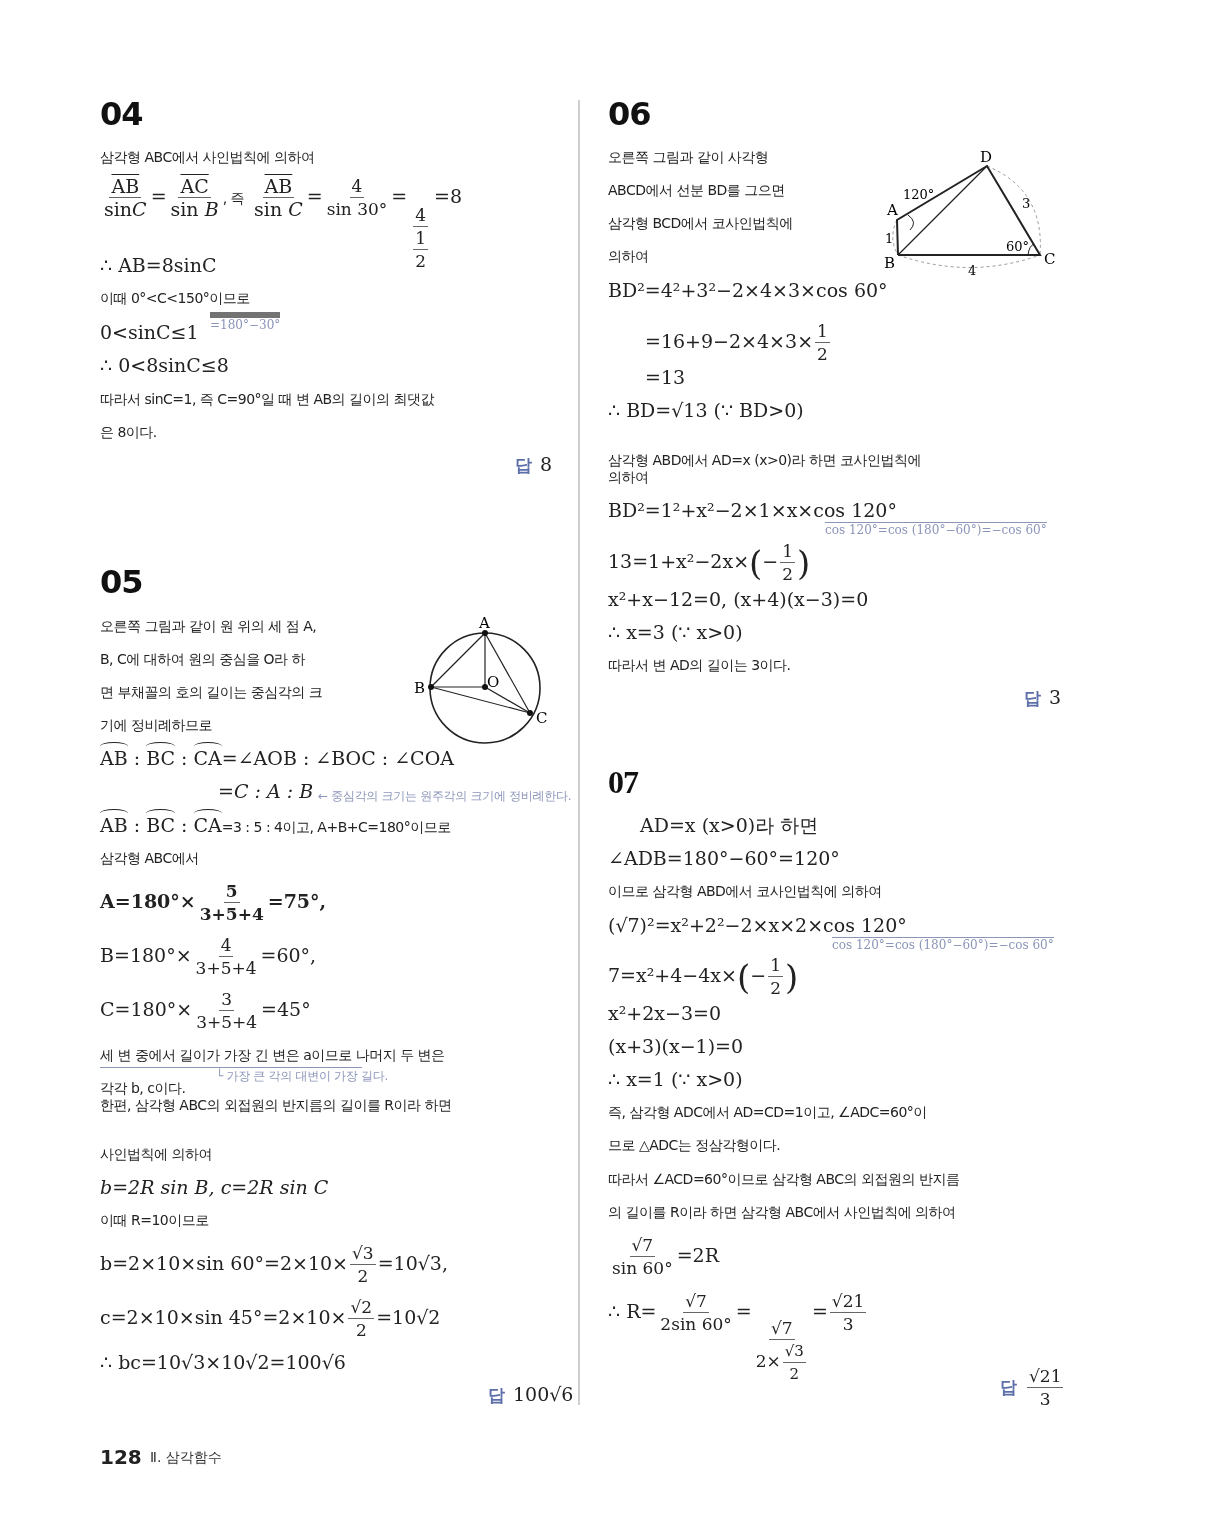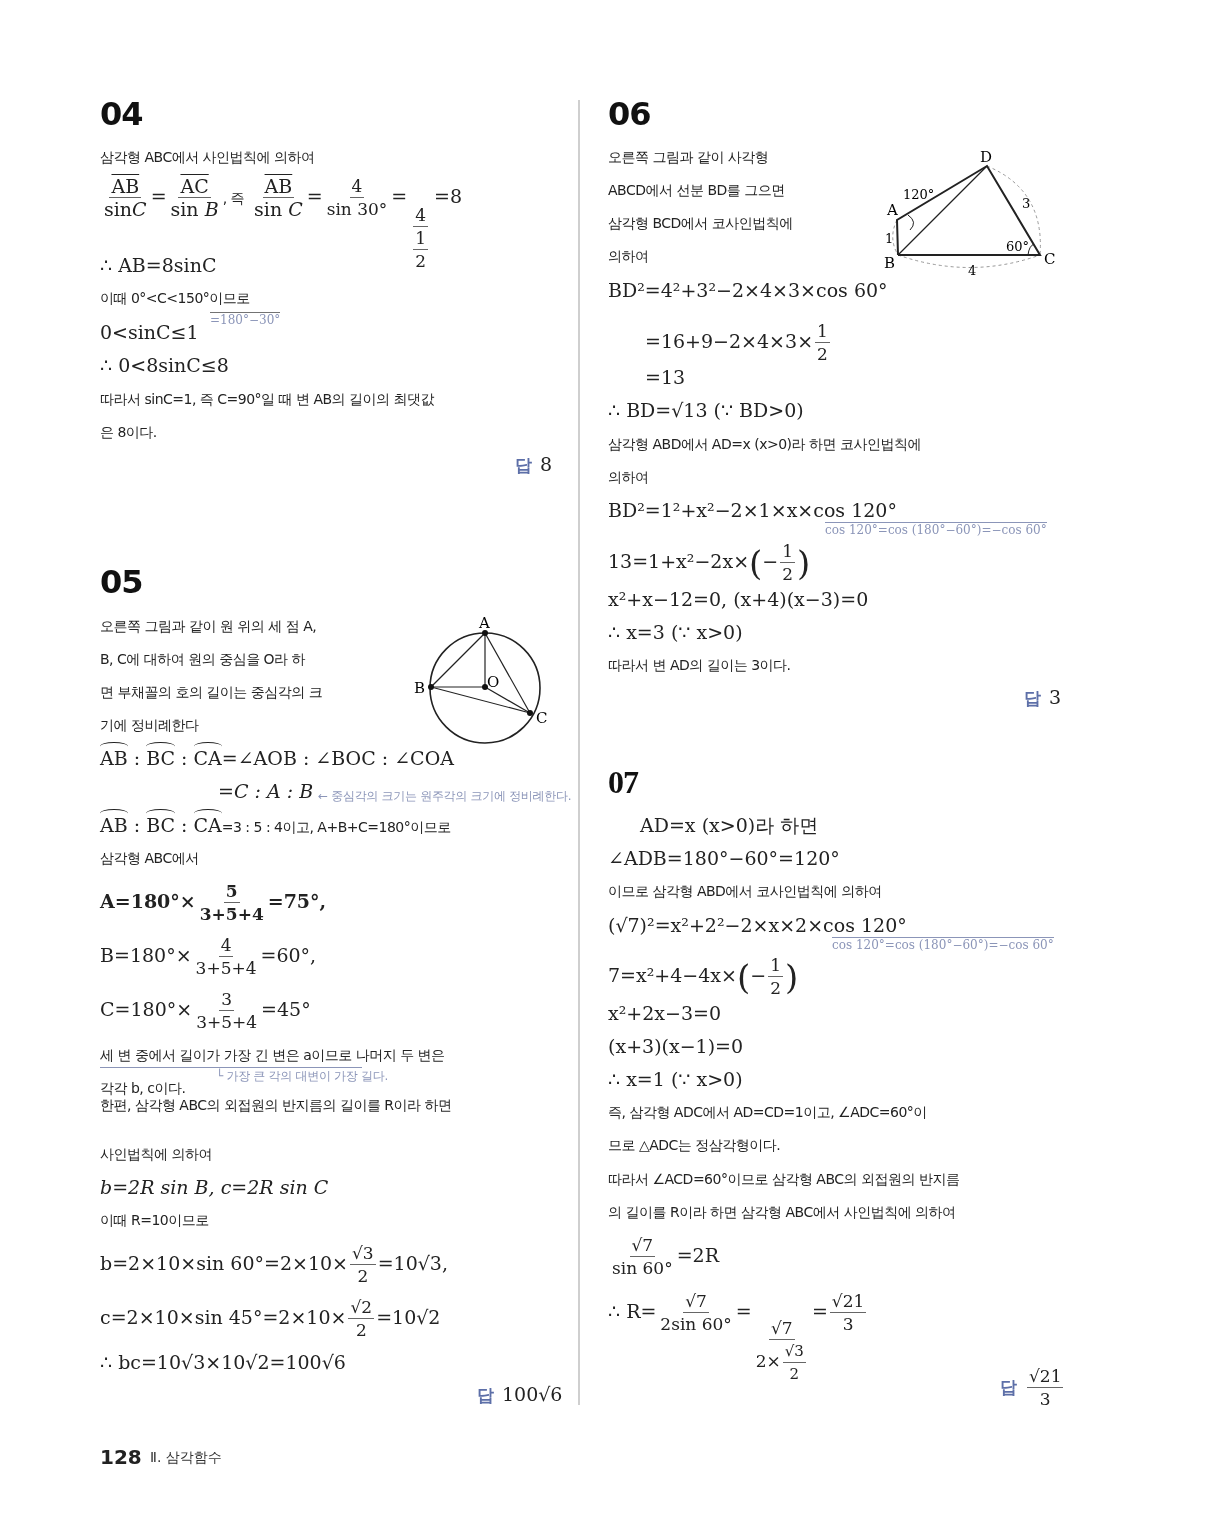--- a/index.html
+++ b/index.html
@@ -47,32 +47,32 @@
     </span>=<span class="frac" style="font-size:17px;vertical-align:-18px">
       <span>4</span>
       <span><span class="frac">
           <span>1</span>
           <span>2</span>
         </span></span>
     </span><span>=8</span>
 </div>
 <div class="ln" style="left:100px;top:253px;">∴  AB=8sinC</div>
 <div class="ln kr" style="left:100px;top:286px;">이때 0°&lt;C&lt;150°이므로</div>
-<div class="ln note" style="left:210px;top:312px;line-height:14px;border-top:1px solid #737373;">=180°−30°</div>
+<div class="ln note" style="left:210px;top:312px;line-height:14px;border-top:6px solid #737373;">=180°−30°</div>
 <div class="ln" style="left:100px;top:320px;">0&lt;sinC≤1</div>
 <div class="ln" style="left:100px;top:353px;">∴  0&lt;8sinC≤8</div>
 <div class="ln kr" style="left:100px;top:387px;">따라서 sinC=1, 즉 C=90°일 때 변 AB의 길이의 최댓값</div>
 <div class="ln kr" style="left:100px;top:420px;">은 8이다.</div>
 <div class="ans" style="left:515px;top:453px;"><span class="dap">답</span><span>8</span></div>
 
 <div class="num" style="left:100px;top:563px;">05</div>
 <div class="ln kr" style="left:100px;top:614px;">오른쪽 그림과 같이 원 위의 세 점  A,</div>
 <div class="ln kr" style="left:100px;top:647px;">B,  C에 대하여 원의 중심을  O라 하</div>
 <div class="ln kr" style="left:100px;top:680px;">면 부채꼴의 호의 길이는 중심각의 크</div>
-<div class="ln kr" style="left:100px;top:713px;">기에 정비례한다</div>
+<div class="ln kr" style="left:100px;top:713px;">기에 정비례하므로</div>
 
 <svg style="left:405px;top:610px;" width="160" height="140" viewBox="405 610 160 140">
   <circle cx="485" cy="688" r="55" fill="none" stroke="#222" stroke-width="1.6"></circle>
   <line x1="485" y1="633" x2="431" y2="687" stroke="#222" stroke-width="1.2"></line>
   <line x1="485" y1="633" x2="485" y2="687" stroke="#222" stroke-width="1.2"></line>
   <line x1="485" y1="633" x2="530" y2="713" stroke="#222" stroke-width="1.2"></line>
   <line x1="431" y1="687" x2="485" y2="687" stroke="#222" stroke-width="1.2"></line>
   <line x1="431" y1="687" x2="530" y2="713" stroke="#222" stroke-width="1.2"></line>
   <line x1="485" y1="687" x2="530" y2="713" stroke="#222" stroke-width="1.2"></line>
   <circle cx="485" cy="633" r="3" fill="#111"></circle>
@@ -128,21 +128,21 @@
       <span>2</span>
     </span><span>=10√3,</span>
 </div>
 <div class="ln" style="left:100px;top:1296px;">
   <span>c=2×10×sin 45°=2×10×</span><span class="frac" style="font-size:17px">
       <span>√2</span>
       <span>2</span>
     </span><span>=10√2</span>
 </div>
 <div class="ln" style="left:100px;top:1350px;">∴  bc=10√3×10√2=100√6</div>
-<div class="ans" style="left:477px;top:1383px;"><span class="dap">답</span><span>100√6</span></div>
+<div class="ans" style="left:488px;top:1383px;"><span class="dap">답</span><span>100√6</span></div>
 
 <div class="divider"></div>
 
 <div class="num" style="left:608px;top:95px;">06</div>
 <div class="ln kr" style="left:608px;top:145px;">오른쪽 그림과 같이 사각형</div>
 <div class="ln kr" style="left:608px;top:178px;">ABCD에서 선분  BD를 그으면</div>
 <div class="ln kr" style="left:608px;top:211px;">삼각형   BCD에서 코사인법칙에</div>
 <div class="ln kr" style="left:608px;top:244px;">의하여</div>
 
 <svg style="left:870px;top:140px;" width="200" height="140" viewBox="870 140 200 140">
@@ -166,21 +166,21 @@
 
 <div class="ln" style="left:608px;top:278px;">BD²=4²+3²−2×4×3×cos 60°</div>
 <div class="ln" style="left:645px;top:320px;">
   <span>=16+9−2×4×3×</span><span class="frac" style="font-size:17px">
       <span>1</span>
       <span>2</span>
     </span>
 </div>
 <div class="ln" style="left:645px;top:365px;">=13</div>
 <div class="ln" style="left:608px;top:398px;">∴  BD=√13 (∵  BD&gt;0)</div>
-<div class="ln kr" style="left:608px;top:432px;">삼각형  ABD에서  AD=x (x&gt;0)라 하면 코사인법칙에</div>
+<div class="ln kr" style="left:608px;top:448px;">삼각형  ABD에서  AD=x (x&gt;0)라 하면 코사인법칙에</div>
 <div class="ln kr" style="left:608px;top:465px;">의하여</div>
 <div class="ln" style="left:608px;top:498px;">BD²=1²+x²−2×1×x×cos 120°</div>
 <div class="ln note" style="left:825px;top:522px;line-height:14px;border-top:1px solid #8b95b8;">cos 120°=cos (180°−60°)=−cos 60°</div>
 <div class="ln" style="left:608px;top:540px;text-align:right;">
   <span>13=1+x²−2x×</span><span class="paren">(</span>−<span class="frac" style="font-size:17px">
       <span>1</span>
       <span>2</span>
     </span><span class="paren">)</span>
 </div>
 <div class="ln" style="left:608px;top:587px;">x²+x−12=0, (x+4)(x−3)=0</div>

